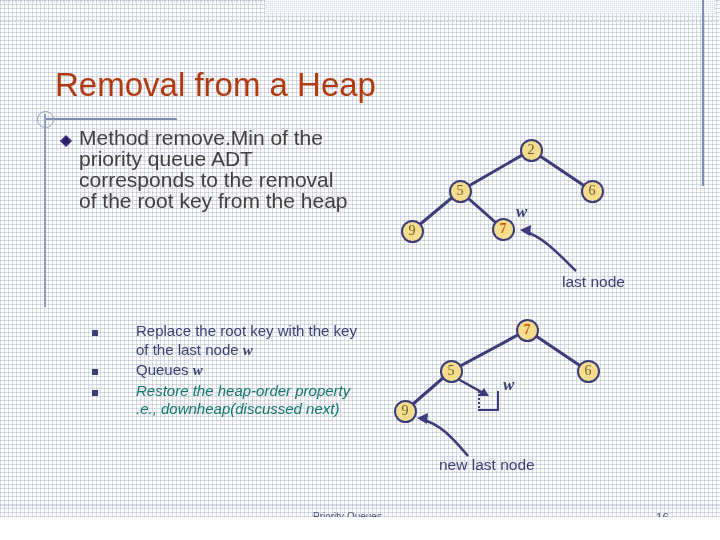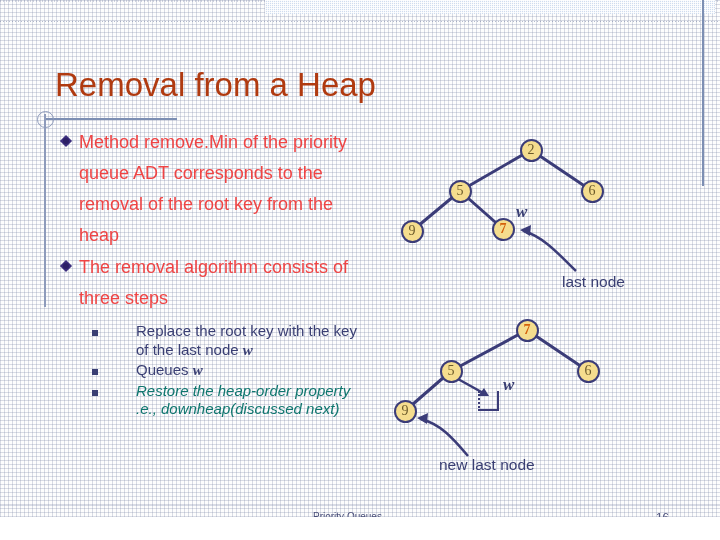--- a/index.html
+++ b/index.html
@@ -136,23 +136,23 @@
   }
   .dia::after {
     content: "";
     position: absolute;
     left: 3px; top: 3px;
     width: 6px; height: 6px;
     background: #2c1f66;
     border-radius: 50%;
   }
   .bullet-text {
-    font-size: 18px;
-    line-height: 31px;
-    color: #ef4444;
+    font-size: 21px;
+    line-height: 21px;
+    color: #404040;
   }
 
   
   .subbullets {
     position: absolute;
     left: 92px; top: 322px;
     width: 268px;
   }
   .sub-row {
     position: relative;
@@ -266,24 +266,20 @@
   <div class="title">Removal from a Heap</div>
 
   <div class="title-rule"></div>
   <div class="title-circle"></div>
   <div class="left-vline"></div>
 
   <div class="bullets">
     <div class="bullet-row">
       <span class="dia"></span>
       <span class="bullet-text">Method remove.Min of the priority queue ADT corresponds to the removal of the root key from the heap</span>
-    </div>
-    <div class="bullet-row">
-      <span class="dia"></span>
-      <span class="bullet-text">The removal algorithm consists of three steps</span>
     </div>
   </div>
 
   <div class="subbullets">
     <div class="sub-row">
       <span class="sq"></span>
       <span class="sub-text"><span>Replace the root key with the key of the last node </span><span class="wvar">w</span></span>
     </div>
     <div class="sub-row">
       <span class="sq"></span>

